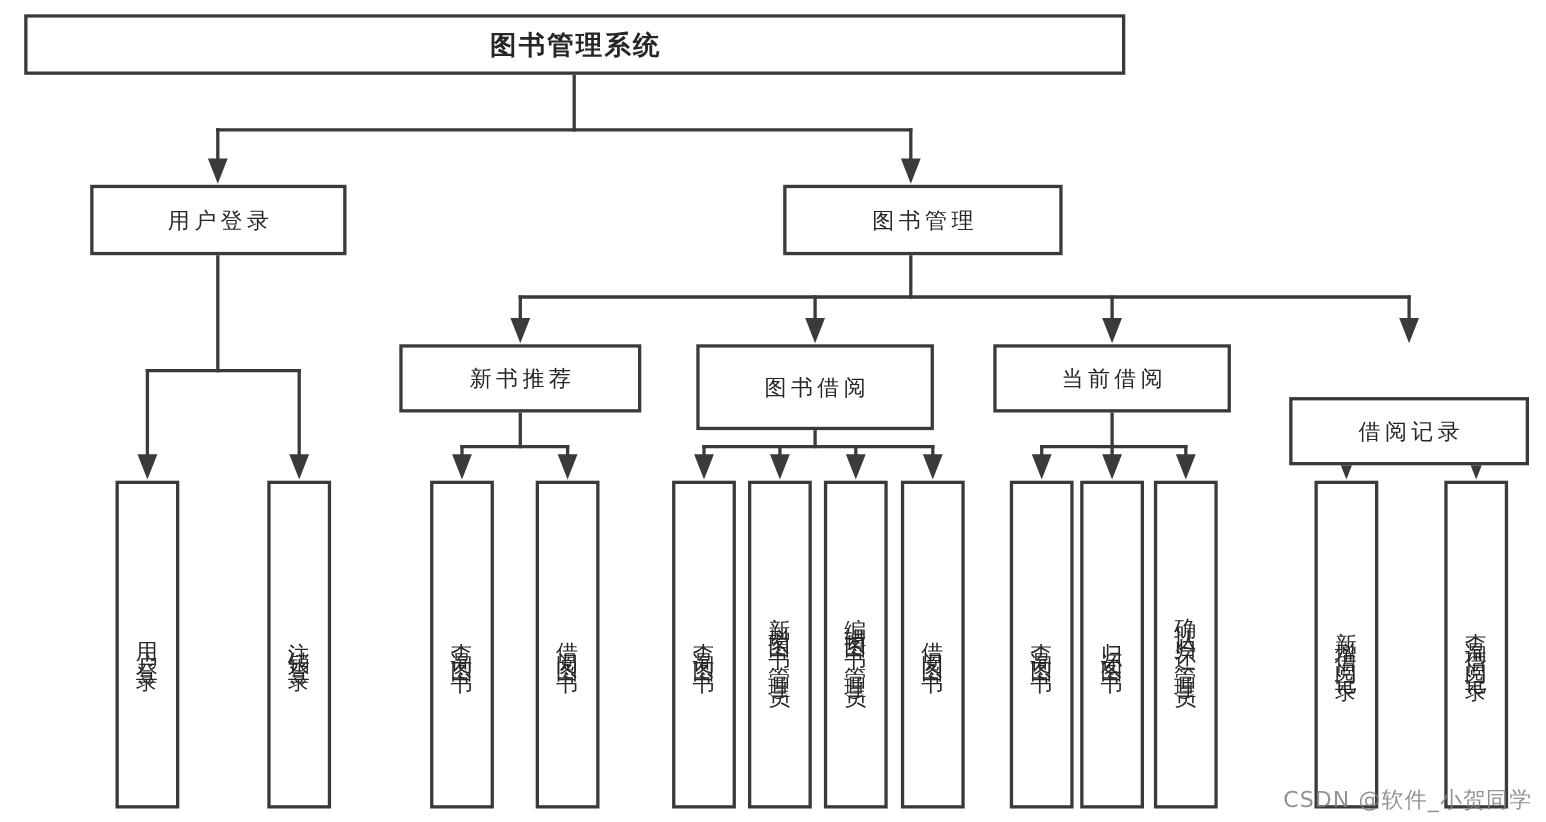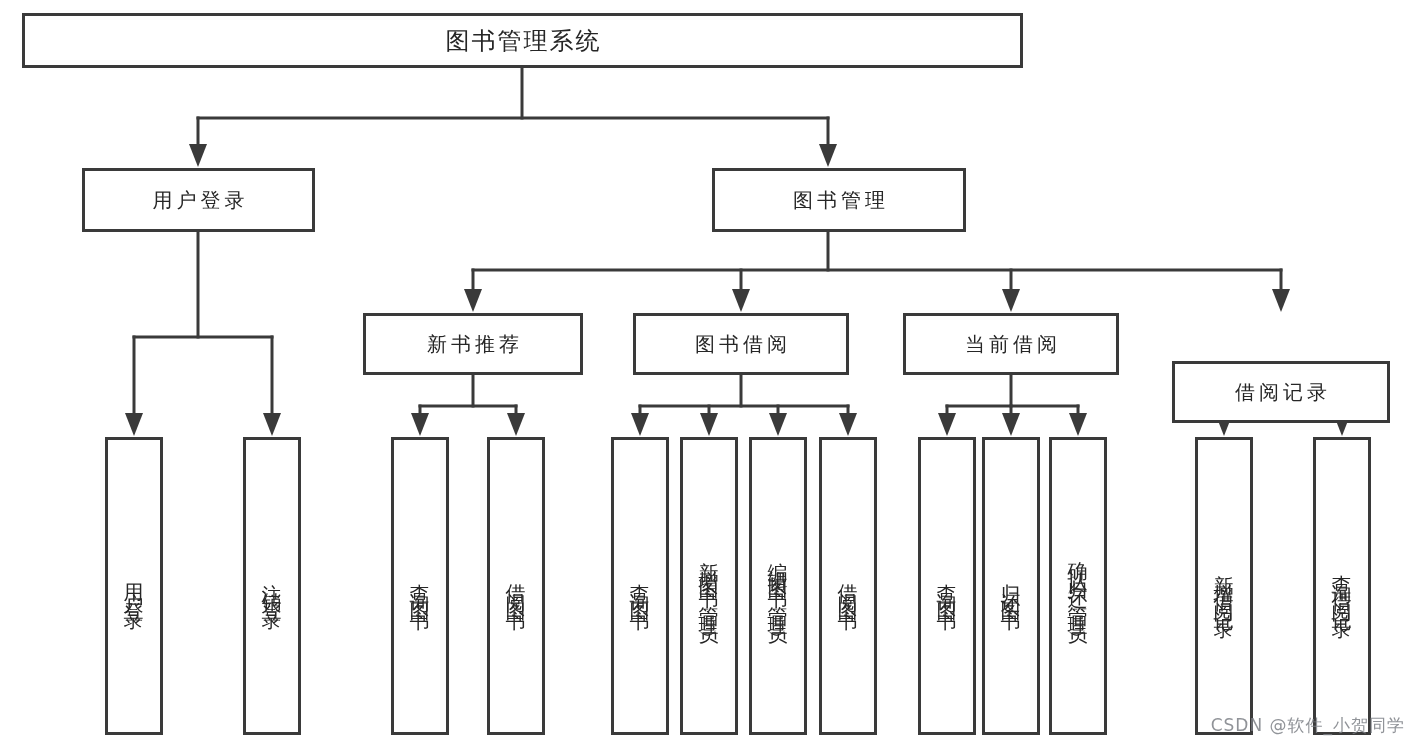--- a/index.html
+++ b/index.html
@@ -7,32 +7,32 @@
     position:relative;width:1405px;height:747px;background:#ffffff;
     font-family:"DejaVu Sans","Liberation Sans",sans-serif;overflow:hidden;
   }
   svg.wires{position:absolute;left:0;top:0;width:1405px;height:747px;pointer-events:none;}
   .hbox{
     position:absolute;box-sizing:border-box;background:#ffffff;
     border:3px solid #3a3a3a;color:#262626;
     display:flex;align-items:center;justify-content:center;
     font-size:20px;letter-spacing:4px;text-indent:4px;white-space:nowrap;
   }
-  .hbox.root{font-size:24px;letter-spacing:2px;text-indent:2px;}
+  .hbox.root{font-size:24px;letter-spacing:2px;text-indent:2px;font-weight:bold;}
   .vbox{
     position:absolute;box-sizing:border-box;background:#ffffff;
     border:3px solid #3a3a3a;color:#262626;
     width:58px;height:298px;top:437px;
     writing-mode:vertical-rl;text-orientation:mixed;
     display:flex;align-items:center;justify-content:center;
     font-size:20px;letter-spacing:9px;line-height:1;
   }
   .watermark{
-    position:absolute;right:0;top:714px;z-index:5;
-    font-size:17px;letter-spacing:1px;color:rgba(125,128,134,0.85);
+    position:absolute;right:12px;top:714px;z-index:5;
+    font-size:20px;letter-spacing:1px;color:rgba(125,128,134,0.85);
     white-space:nowrap;
   }
 </style>
 </head>
 <body>
 
 <div class="stage">
 
   <svg class="wires" viewBox="0 0 1405 747" xmlns="http://www.w3.org/2000/svg">
       <line x1="522" y1="68" x2="522" y2="118" stroke="#3a3a3a" stroke-width="3" stroke-linecap="square"></line>
@@ -88,21 +88,21 @@
       <line x1="1342" y1="406" x2="1342" y2="422" stroke="#3a3a3a" stroke-width="3" stroke-linecap="square"></line>
       <polygon points="1333,413 1351,413 1342,436" fill="#3a3a3a"></polygon>
     </svg>
 
   <div class="hbox root" style="left:22px;top:13px;width:1001px;height:55px;">图书管理系统</div>
 
   <div class="hbox" style="left:82px;top:168px;width:233px;height:64px;">用户登录</div>
   <div class="hbox" style="left:712px;top:168px;width:254px;height:64px;">图书管理</div>
 
   <div class="hbox" style="left:363px;top:313px;width:220px;height:62px;">新书推荐</div>
-  <div class="hbox" style="left:633px;top:313px;width:216px;height:62px;">图书借阅</div>
+  <div class="hbox" style="left:633px;top:313px;width:216px;height:78px;">图书借阅</div>
   <div class="hbox" style="left:903px;top:313px;width:216px;height:62px;text-align:right;">当前借阅</div>
   <div class="hbox" style="left:1172px;top:313px;width:218px;height:62px;margin-top:48px;">借阅记录</div>
 
   <div class="vbox" style="left:105px;">用户登录</div>
   <div class="vbox" style="left:243px;">注销登录</div>
 
   <div class="vbox" style="left:391px;">查询图书</div>
   <div class="vbox" style="left:487px;">借阅图书</div>
 
   <div class="vbox" style="left:611px;">查询图书</div>

